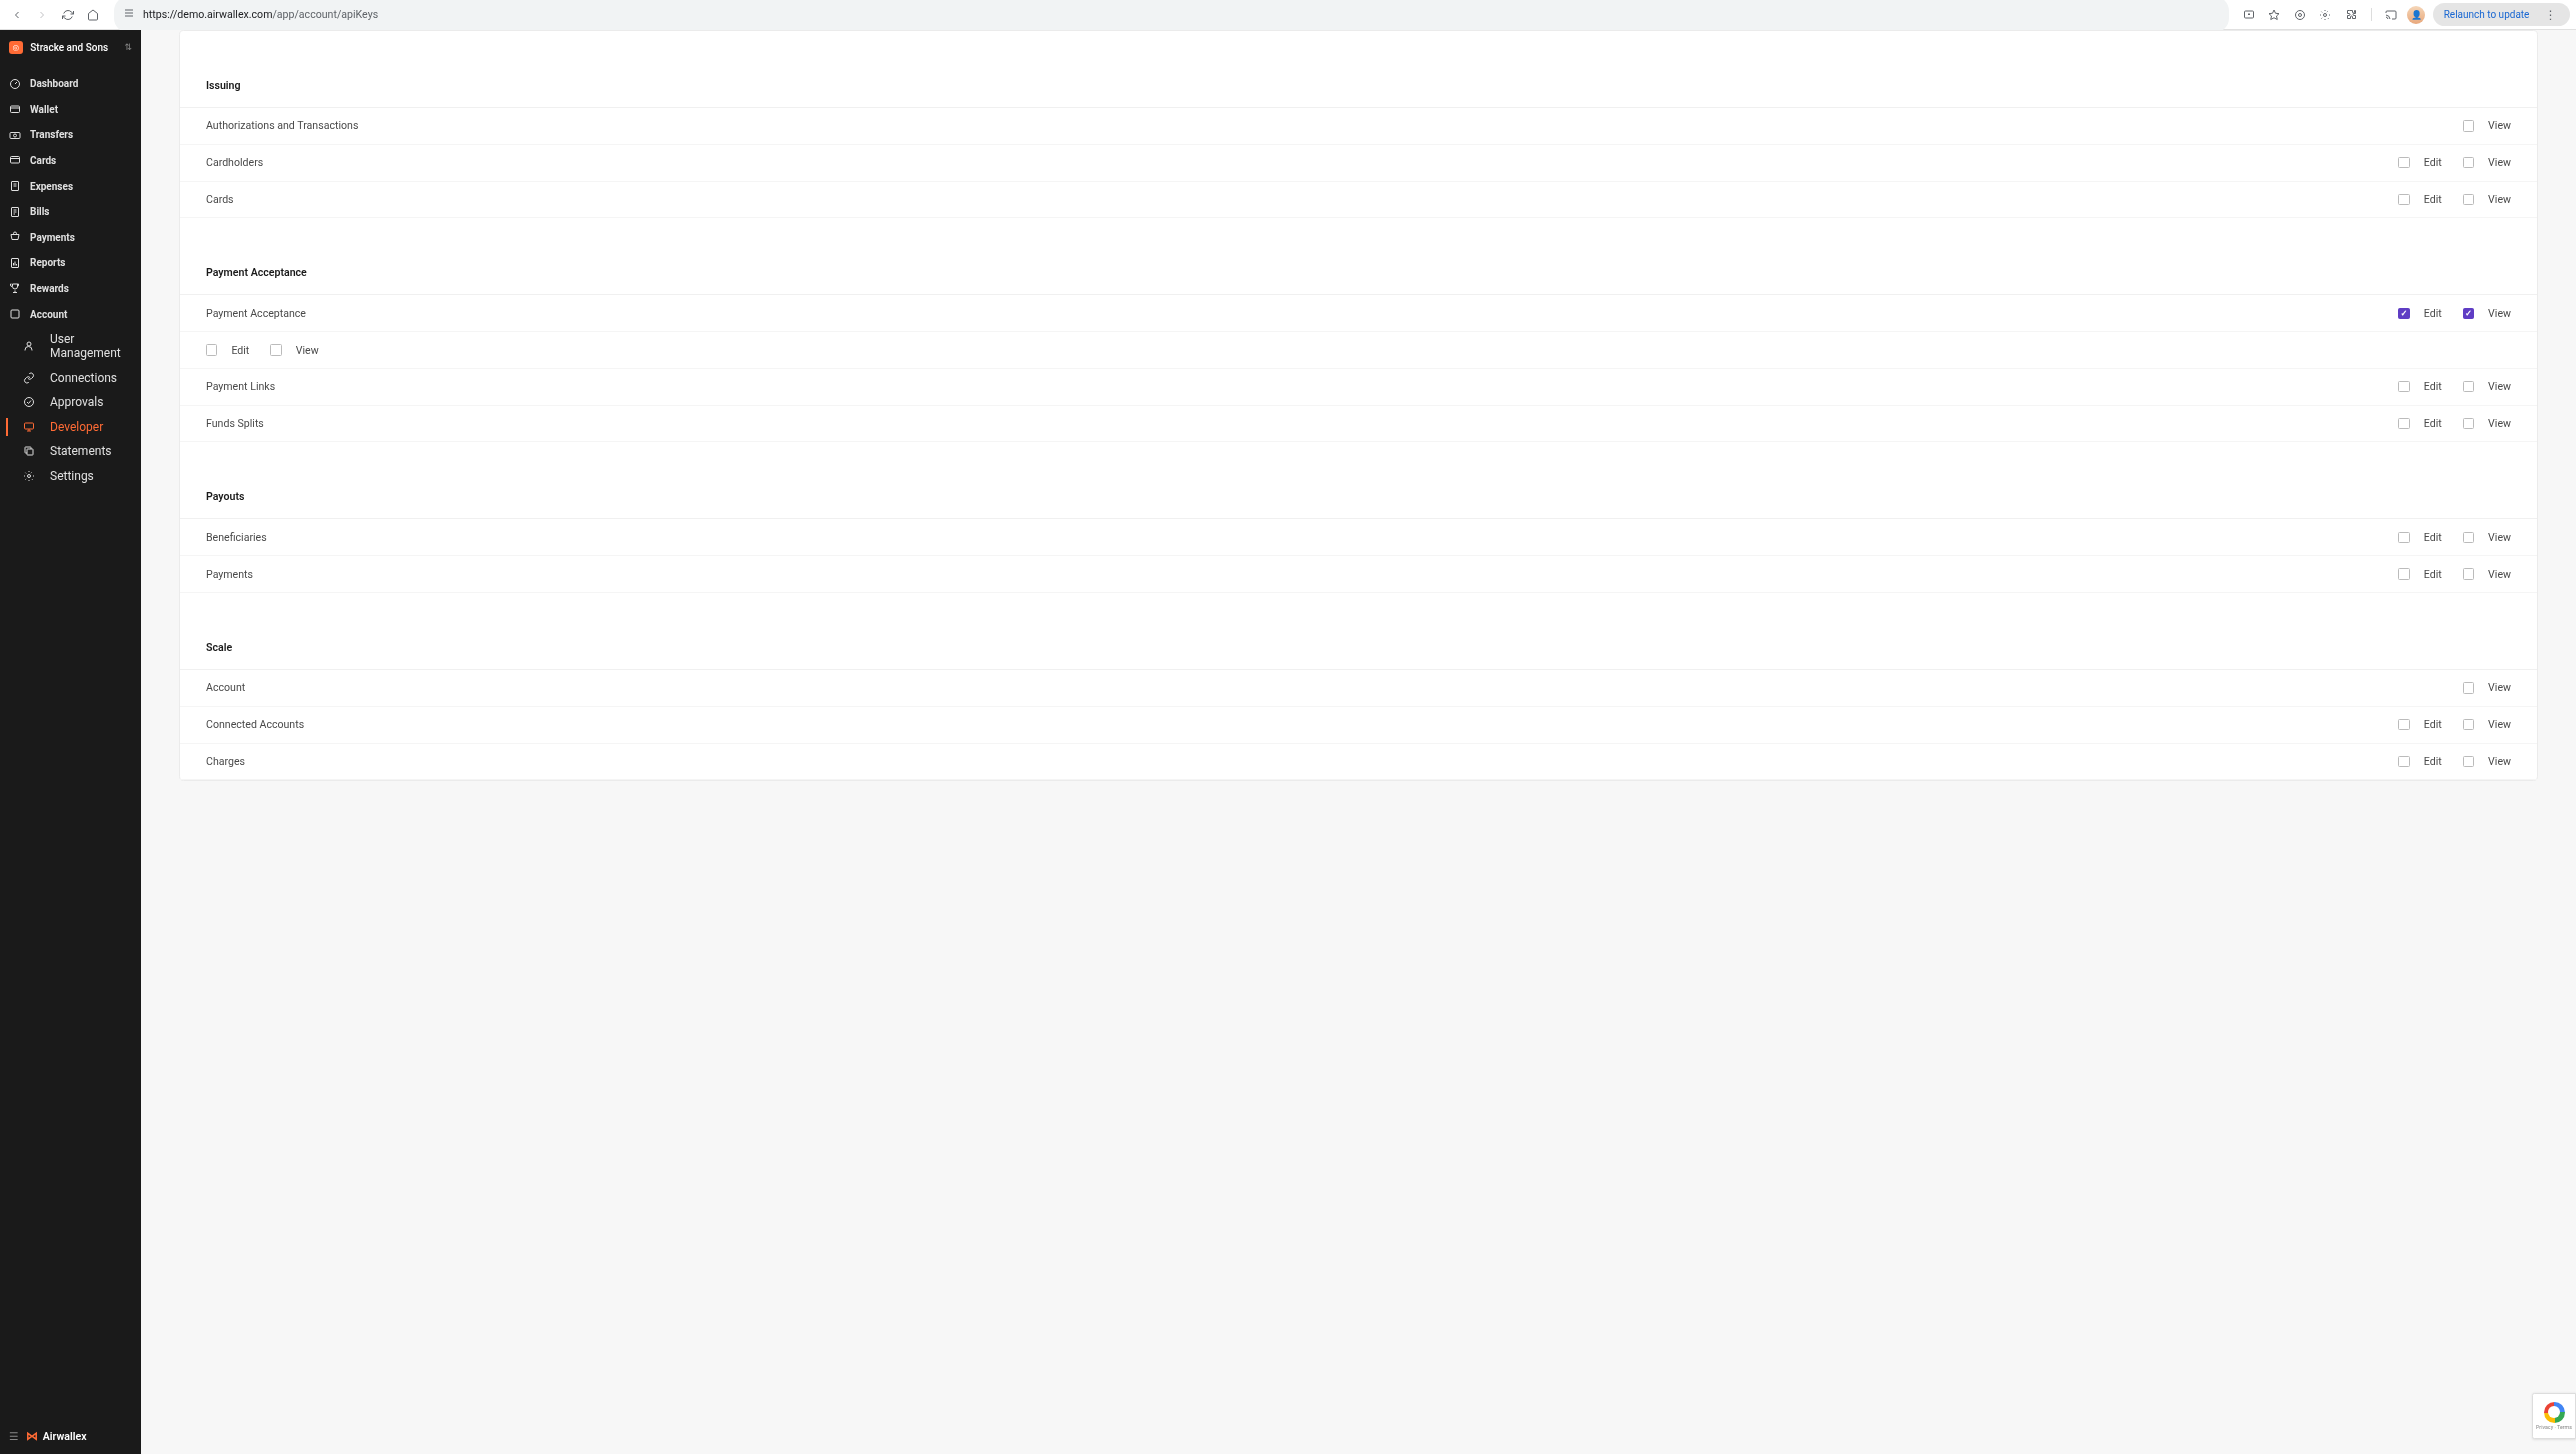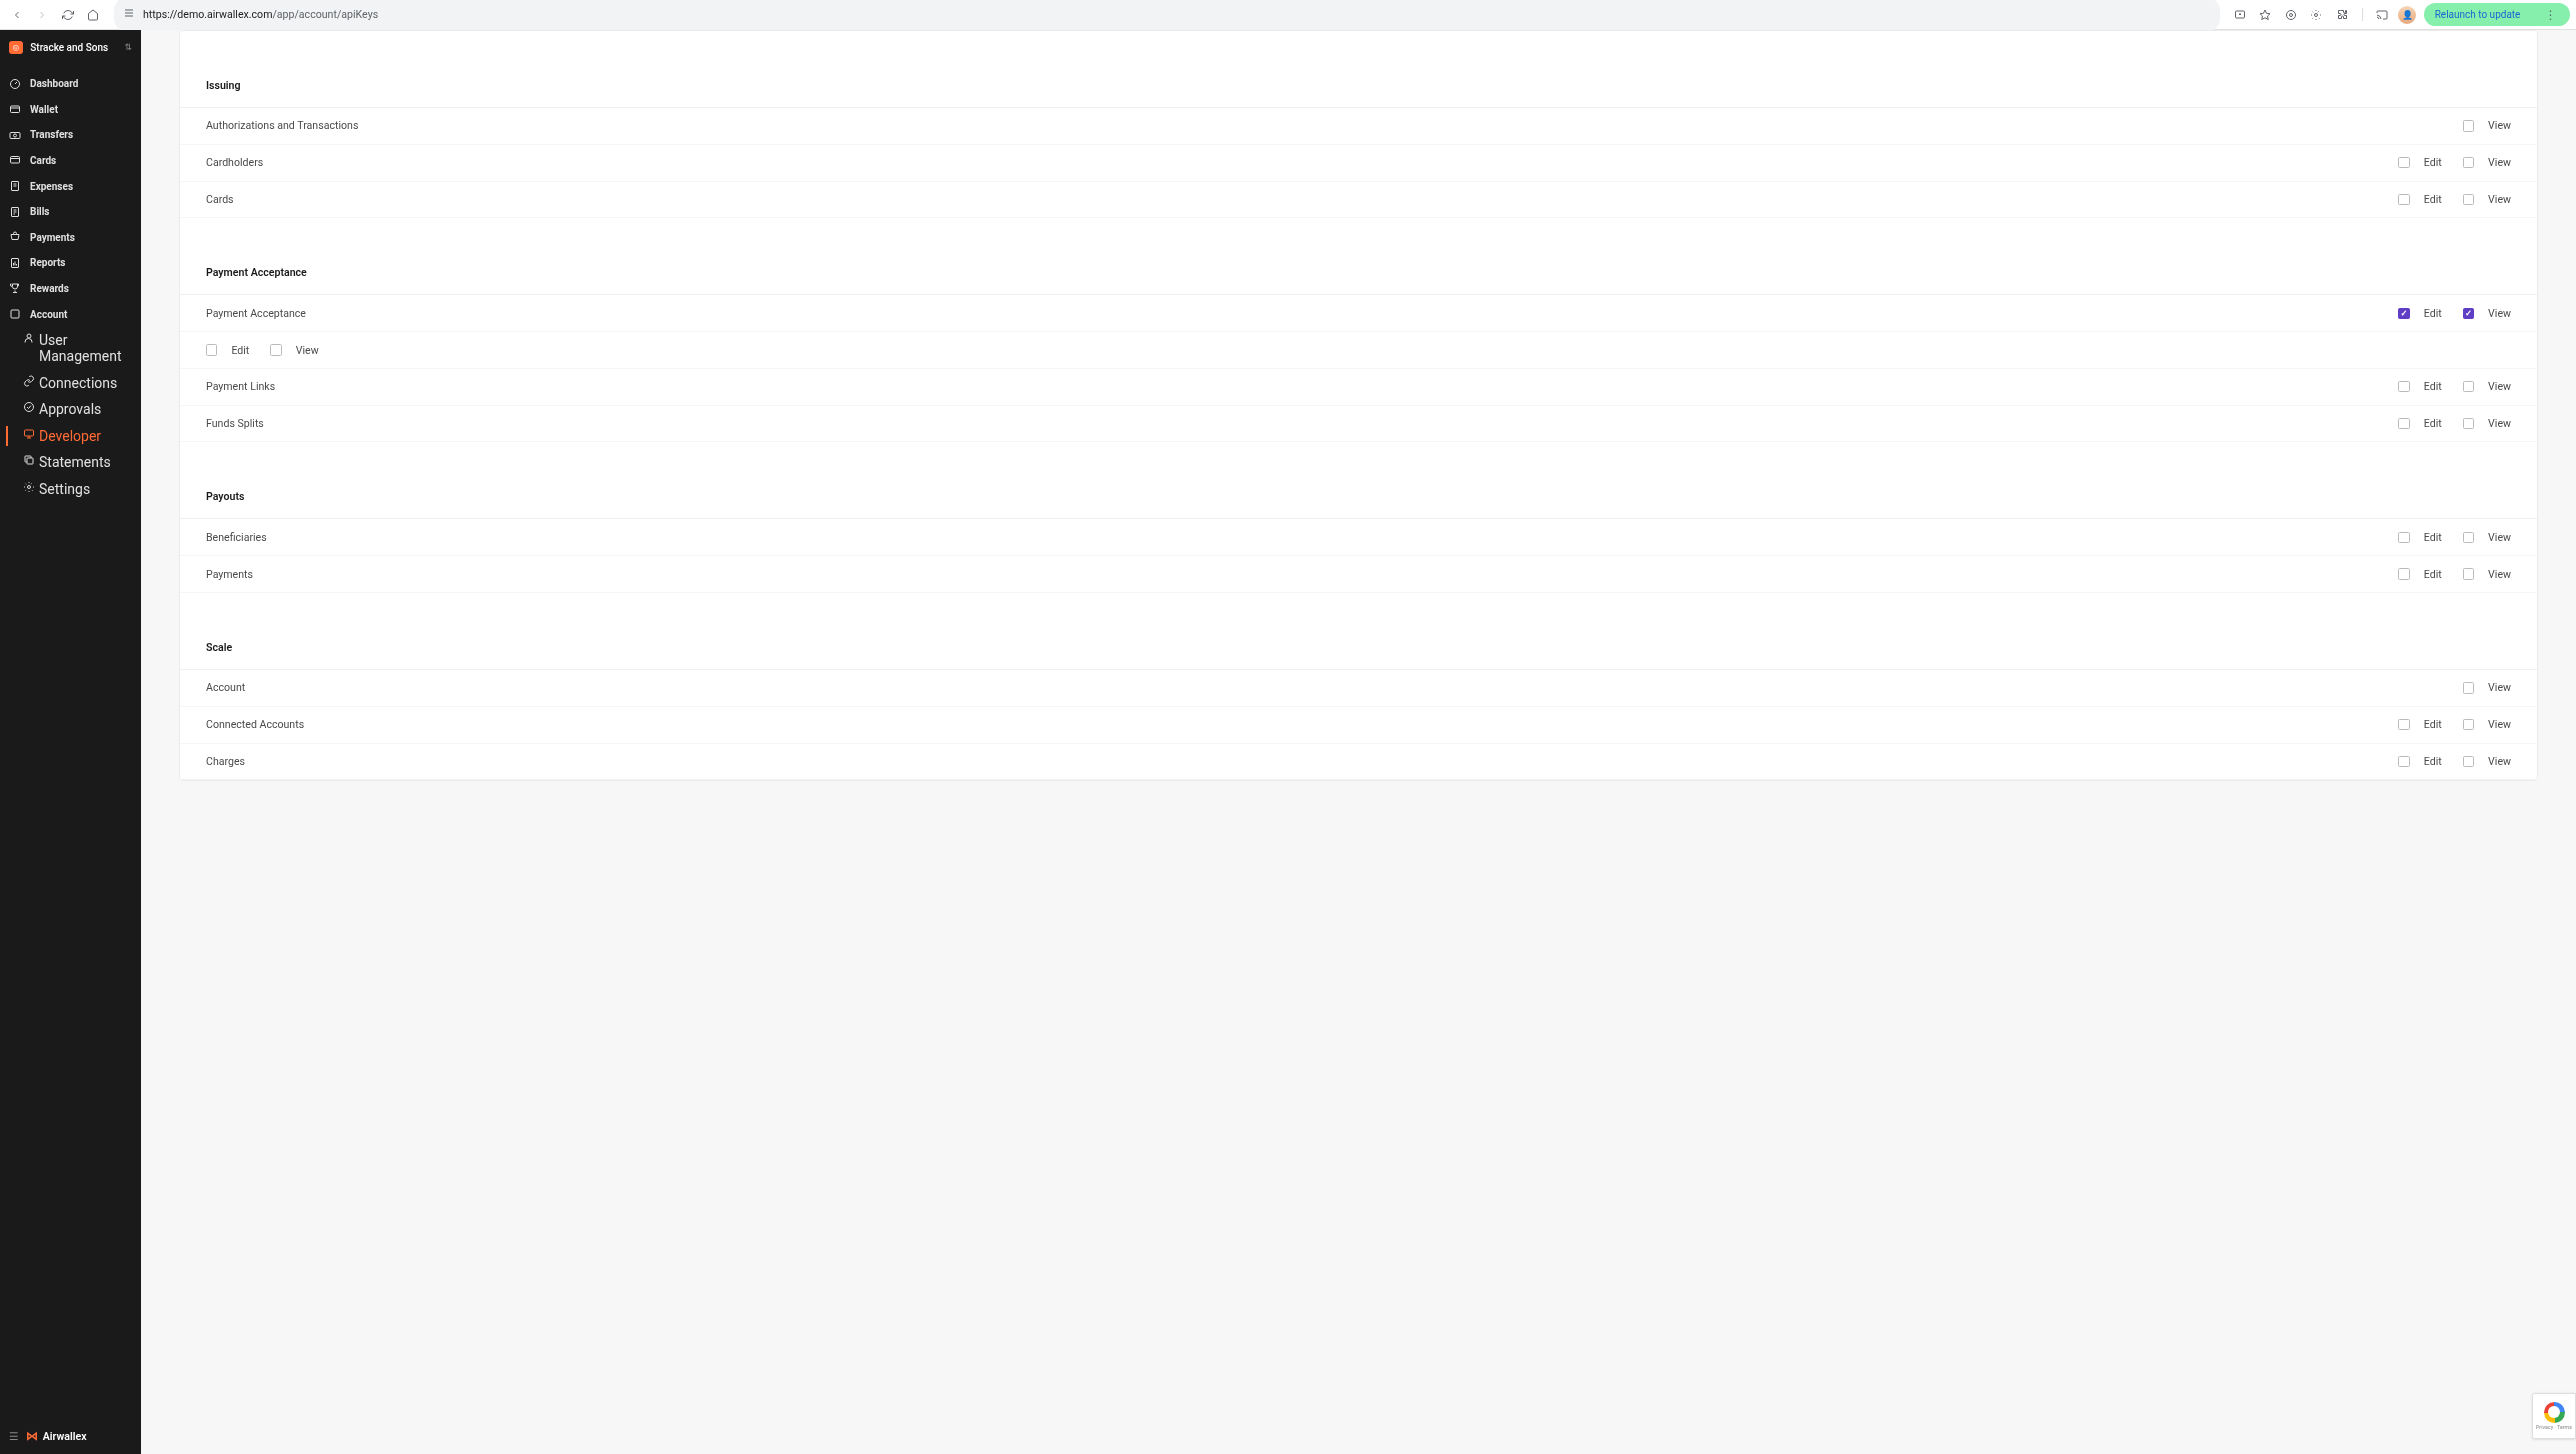--- a/index.html
+++ b/index.html
@@ -7,38 +7,38 @@
     
     .browser-bar { height: 30px; background: #fff; border-bottom: 0.8px solid #e0e0e0; display: flex; align-items: center; padding: 0 6px; gap: 4.6px; }
     .nav-btn { width: 21px; height: 21px; display: flex; align-items: center; justify-content: center; border-radius: 50%; color: #5f6368; cursor: pointer; }
     .address-bar { flex: 1; display: flex; align-items: center; background: #f1f3f4; border-radius: 15px; padding: 0 9px; height: 37px; margin: 0 6px; }
     .address-bar .site-icon { margin-right: 7.6px; color: #5f6368; }
     .url-text { font-size: 10.6px; color: #202124; }
     .url-text .path { color: #5f6368; }
     .right-icons { display: flex; align-items: center; gap: 7.6px; }
     .browser-icon { width: 18px; height: 18px; display: flex; align-items: center; justify-content: center; color: #5f6368; }
     .avatar-icon { width: 18px; height: 18px; border-radius: 50%; background: linear-gradient(#f5d6b8,#e8a87c); display:flex;align-items:center;justify-content:center;font-size:9px; }
-    .relaunch-btn { background: #86efac; color: #1967d2; border: none; border-radius: 12px; padding: 4.6px 10.6px; font-size: 10px; cursor: pointer; display:flex;align-items:center;gap:21px; }
+    .relaunch-btn { background: #e5e5e5; color: #1967d2; border: none; border-radius: 12px; padding: 4.6px 10.6px; font-size: 10px; cursor: pointer; display:flex;align-items:center;gap:12px; }
     .menu-dots { color: #5f6368; font-size: 12px; padding: 0 3px; }
     .sep { width: 0.8px; height: 13.7px; background: #ddd; margin: 0 3px; }
     
     .app { display: flex; height: calc(100vh - 30px); }
     
     .sidebar { width: 141px; background: #1a1a1a; color: #fff; display: flex; flex-direction: column; }
     .org-selector { display: flex; align-items: center; padding: 10.6px 9px; gap: 7.6px; cursor: pointer; }
     .org-logo { width: 13.7px; height: 13.7px; background: #ff6b35; border-radius: 3px; display: flex; align-items: center; justify-content: center; font-size: 7.6px; }
     .org-name { flex: 1; font-size: 10px; font-weight: 500; }
     .org-chevron { color: #888; font-size: 9px; }
     
     .nav-items { flex: 1; overflow-y: auto; padding-top: 6px; }
     .nav-item { display: flex; align-items: center; padding: 6.8px 9px; gap: 9px; cursor: pointer; font-size: 10px; color: #e0e0e0; font-weight: bold; }
     .nav-icon { width: 12px; height: 12px; display: flex; align-items: center; justify-content: center; }
     
     .sub-items { padding-left: 0; }
-    .sub-item { display: flex; padding: 5.3px 9px 5.3px 23px; gap: 4px; cursor: pointer; font-size: 14px; color: #e0e0e0; position: relative; }
+    .sub-item { display: flex; align-items: center; padding: 5.3px 9px 5.3px 23px; gap: 15px; cursor: pointer; font-size: 12px; color: #e0e0e0; position: relative; }
     .sub-item.active { color: #ff6b35; }
     .sub-item.active::before { content: ''; position: absolute; left: 6px; top: 3px; bottom: 3px; width: 1.5px; background: #ff6b35; }
     .sub-icon { width: 12px; height: 12px; display: flex; align-items: center; justify-content: center; }
     
     .sidebar-footer { padding: 10.6px 9px; display:flex; align-items:center; gap:7.6px; }
     .hamburger { font-size: 10.6px; color: #888; }
     .logo { display:flex; align-items:center; gap:4.6px; }
     .logo-mark { color: #ff6b35; font-weight: bold; font-size: 12px; }
     .logo-text { font-size: 10.6px; font-weight: 600; }
     

